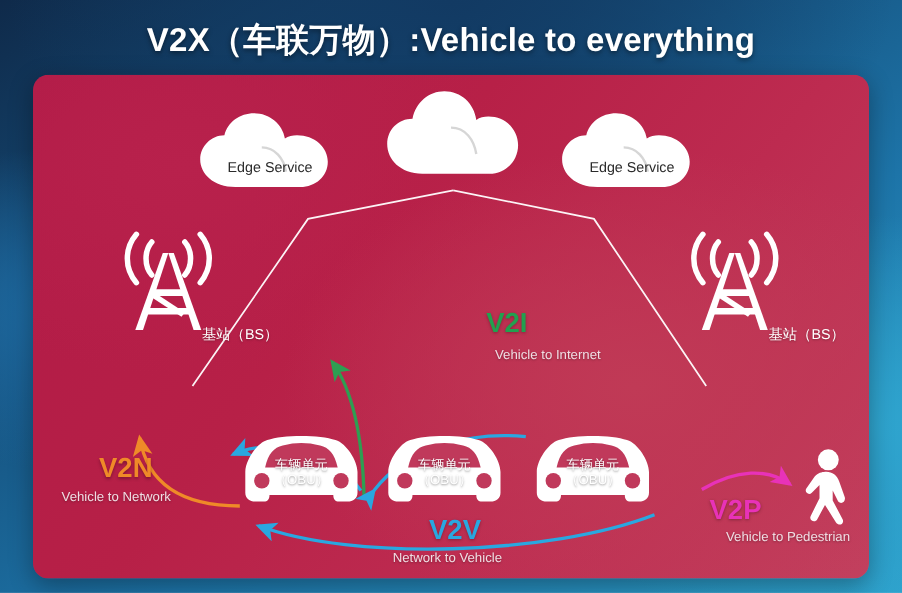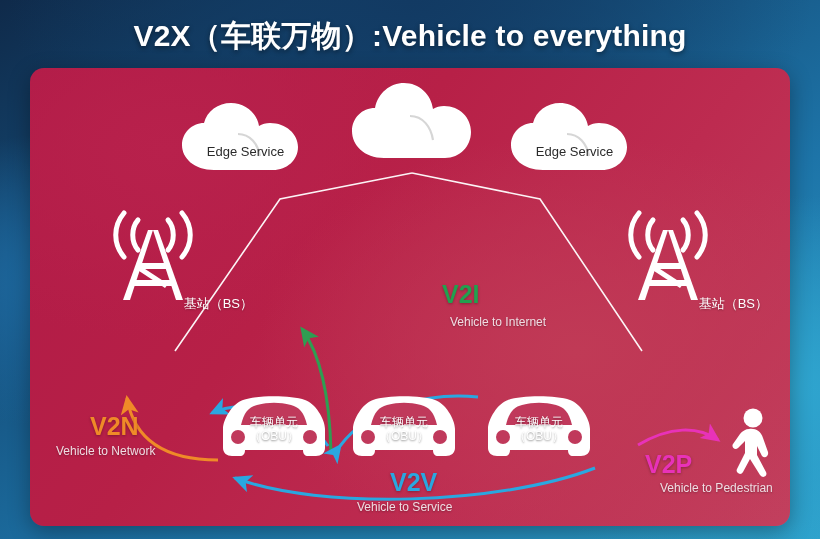--- a/index.html
+++ b/index.html
@@ -266,19 +266,19 @@
       <div class="node-caption" style="left:-72px; top:-26px;">蜂窝用户</div>
     </div>
 
     <div class="link-code" style="left:372px; top:212px; color:#22a04f;margin-left:40px;">V2I</div>
     <div class="link-desc" style="left:420px; top:224px;margin-top:23px;">Vehicle to Internet</div>
 
     <div class="link-code" style="left:60px; top:344px; color:#ef8a28;">V2N</div>
     <div class="link-desc" style="left:26px; top:376px;">Vehicle to Network</div>
 
     <div class="link-code" style="left:360px; top:400px; color:#2aa7e0;">V2V</div>
-    <div class="link-desc" style="left:327px; top:432px;">Vehicle to Service</div>
+    <div class="link-desc" style="left:327px; top:432px;">Network to Vehicle</div>
 
     <div class="link-code" style="left:615px; top:382px; color:#e832b8;">V2P</div>
     <div class="link-desc" style="left:582px; top:413px;margin-left:48px;">Vehicle to Pedestrian</div>
 
   </div>
 </div>
 
 </body></html>

